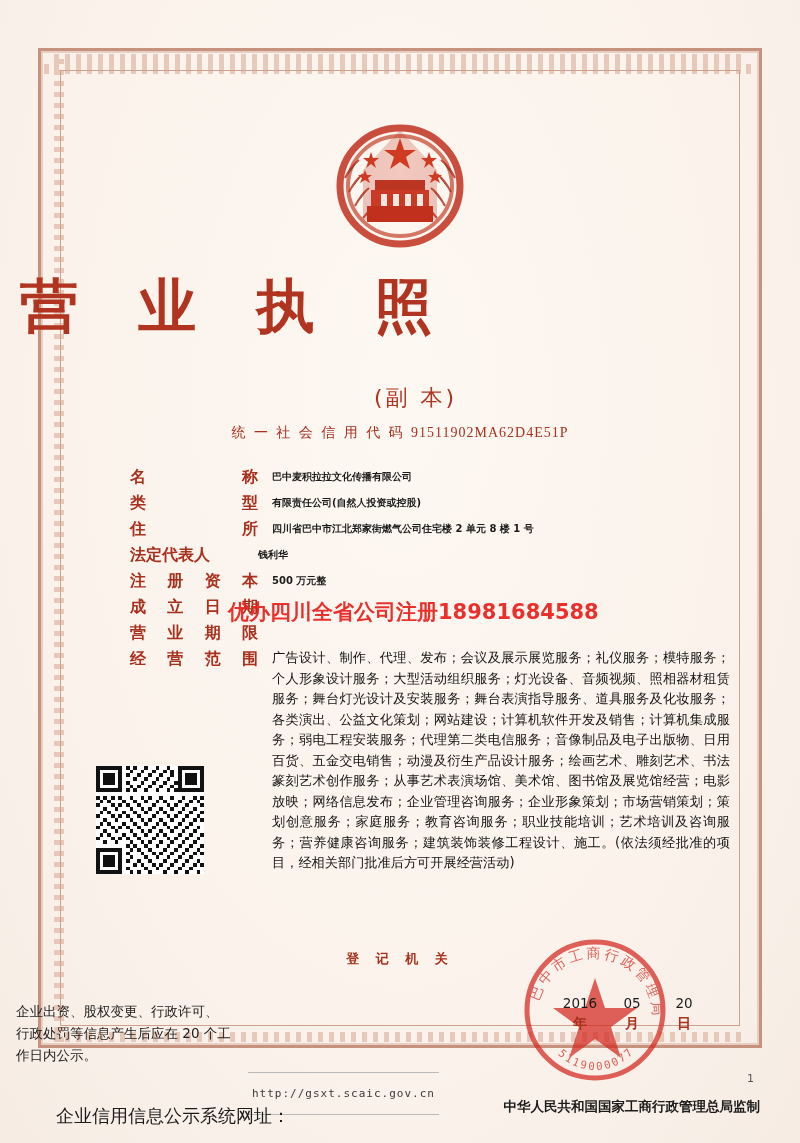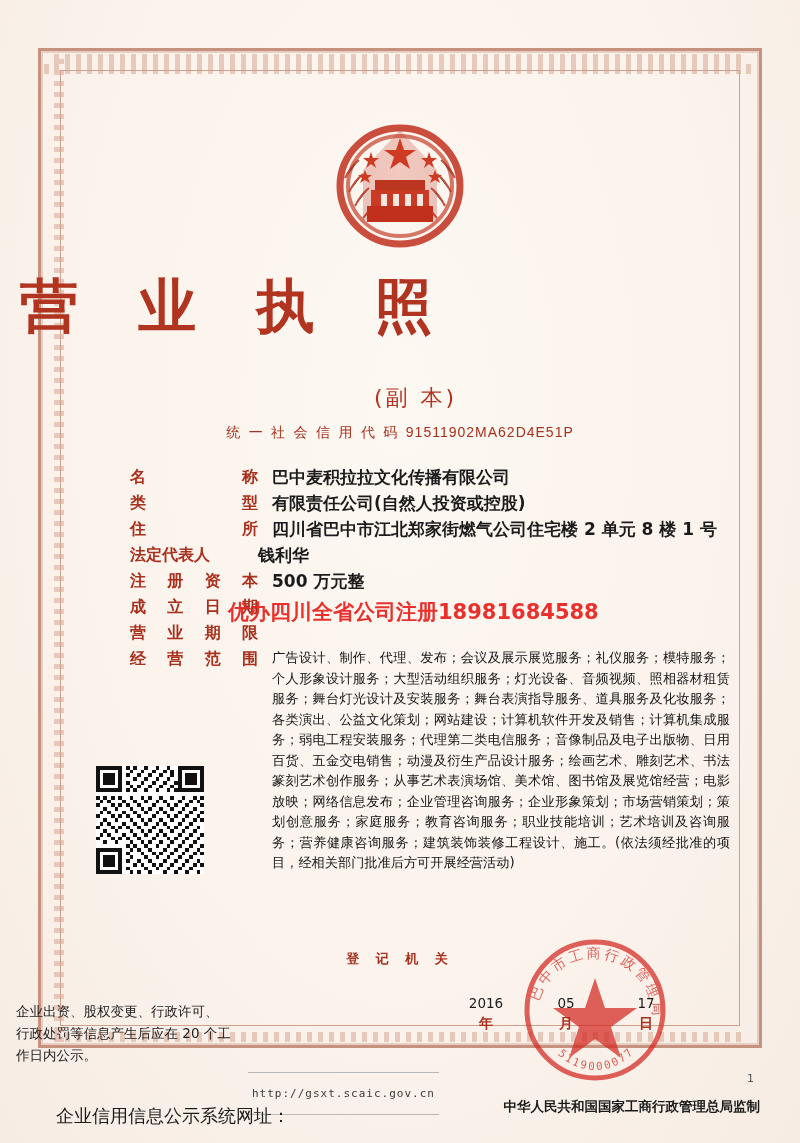--- a/index.html
+++ b/index.html
@@ -74,21 +74,21 @@
     letter-spacing:3px;
     margin-left:31px;
   }
   .credit-code{
     position:absolute;left:0;right:0;top:424px;
     text-align:center;
     font-size:14px;
     color:#a8301d;
     letter-spacing:2px;
   }
-  .credit-code .num{letter-spacing:1px;font-family:Liberation Sans, sans-serif;font-size:14px;}
+  .credit-code .num{letter-spacing:1px;font-family:Liberation Serif, serif;font-size:14px;}
 
   
   .fields{
     position:absolute;left:130px;top:466px;right:70px;
   }
   .field{
     display:flex;
     align-items:flex-start;
     margin-bottom:4px;
   }
@@ -96,21 +96,21 @@
     width:128px;
     flex:0 0 128px;
     font-size:16px;
     color:#a8301d;
     font-weight:bold;
     letter-spacing:0px;
     line-height:22px;
   }
   .f-label.spread{ display:flex; justify-content:space-between; padding-right:14px; }
   .f-value{
-    font-size:17px;
+    font-size:10px;
     color:#1b1b1b;
     line-height:22px;
     flex:1;
     font-weight:bold;
   }
   .f-value.small{font-size:13.5px;font-weight:normal;}
   .scope{
     font-size:13.2px;
     line-height:20.5px;
     text-align:justify;
@@ -128,26 +128,26 @@
   
   .reg-auth{
     position:absolute;left:0;right:0;top:950px;
     text-align:center;
     font-size:13px;
     font-weight:bold;
     color:#a8301d;
     letter-spacing:6px;
   }
   .date-row{
-    position:absolute;left:460px;top:995px;
+    position:absolute;left:480px;top:995px;
     width:230px;
     font-size:14px;
     color:#1b1b1b;
     display:flex;
-    gap:28px;
+    justify-content:flex-end;
   }
   .date-row .dcell{text-align:center;width:52px;}
   .date-row .dnum{font-size:13.5px;}
   .date-row .dunit{font-size:14px;margin-top:4px;color:#a8301d;font-weight:bold;}
 
   
   .seal{
     position:absolute;left:515px;top:930px;
     width:160px;height:160px;
   }
@@ -571,21 +571,21 @@
   <div class="date-row">
     <div class="dcell">
       <div class="dnum">2016</div>
       <div class="dunit">年</div>
     </div>
     <div class="dcell">
       <div class="dnum">05</div>
       <div class="dunit">月</div>
     </div>
     <div class="dcell">
-      <div class="dnum">17</div>
+      <div class="dnum">20</div>
       <div class="dunit">日</div>
     </div>
   </div>
 
   <div class="note-left">
     <div>企业出资、股权变更、行政许可、</div>
     <div>行政处罚等信息产生后应在 20 个工</div>
     <div>作日内公示。</div>
   </div>
 

